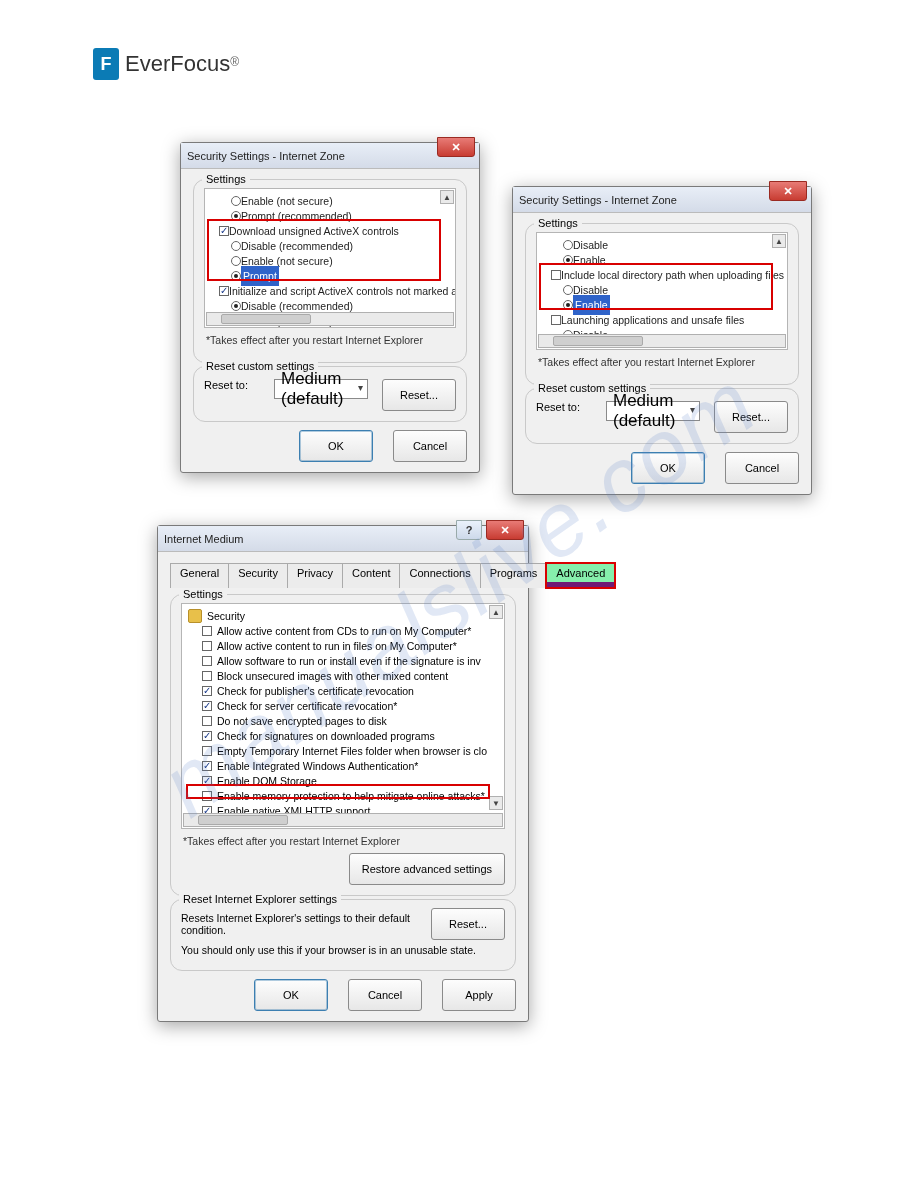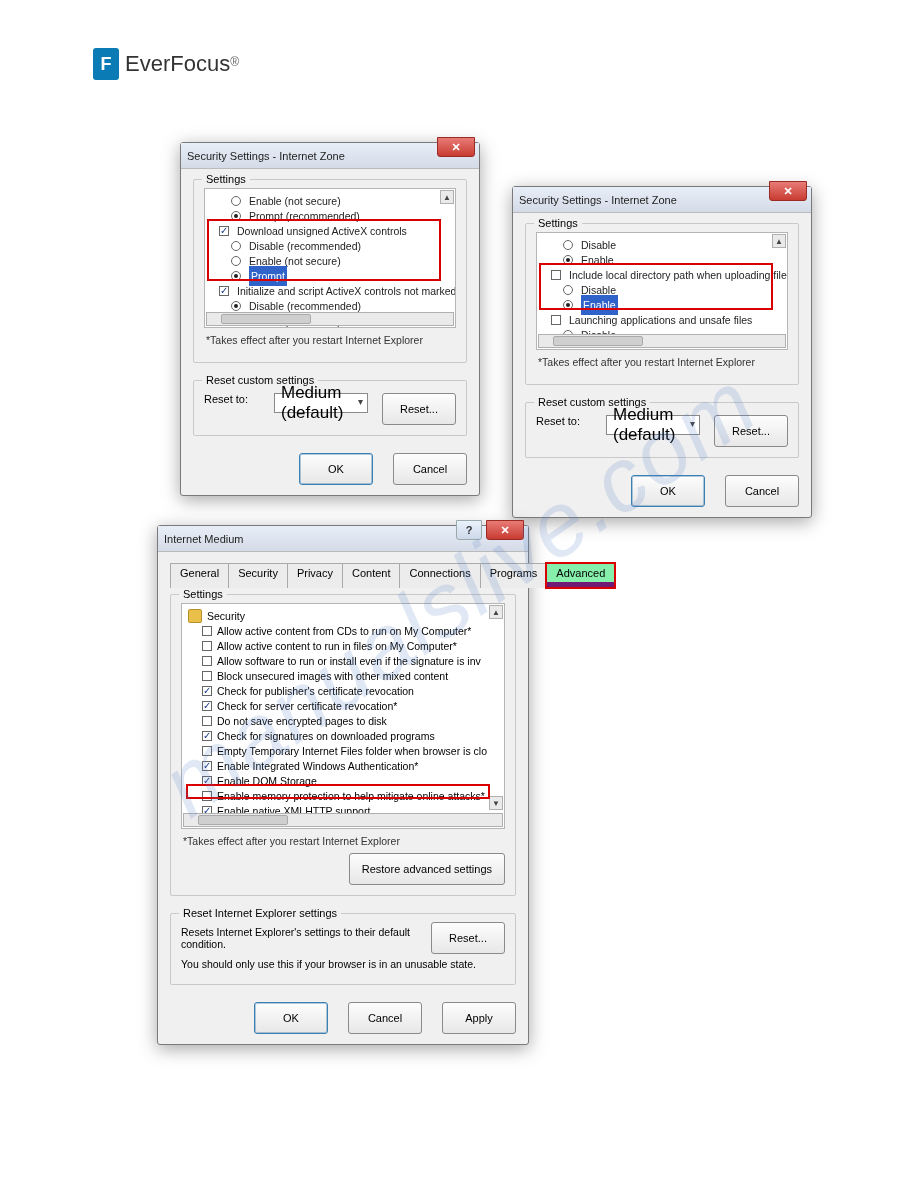--- a/index.html
+++ b/index.html
@@ -8,28 +8,28 @@
 .logo{position:absolute;left:93px;top:48px;display:flex;align-items:center;gap:6px}
 .logo-icon{width:26px;height:32px;background:#0b7bb5;border-radius:3px;display:flex;align-items:center;justify-content:center;color:#fff;font-weight:bold;font-size:18px}
 .logo-text{font-size:22px;font-weight:normal;color:#333}
 .logo-reg{font-size:12px;color:#666;vertical-align:super}
 .dialog{position:absolute;background:#f0f0f0;border:1px solid #7a7a7a;box-shadow:0 4px 18px rgba(0,0,0,.35);border-radius:3px}
 .titlebar{height:26px;background:linear-gradient(to bottom,#e8eef7,#d4dbe8);display:flex;align-items:center;padding:0 6px;position:relative;border-bottom:1px solid #bbb}
 .titlebar .title{font-size:11px;color:#222}
 .titlebar .close{position:absolute;right:4px;top:-6px;width:38px;height:20px;background:linear-gradient(to bottom,#e87b76,#c83c32);border:1px solid #9a2a22;border-radius:0 0 3px 3px;display:flex;align-items:center;justify-content:center;color:#fff;font-size:11px;font-weight:bold}
 .titlebar .help{position:absolute;right:46px;top:-6px;width:26px;height:20px;background:linear-gradient(to bottom,#eaf1fb,#cdd9ea);border:1px solid #9aa;border-radius:0 0 3px 3px;display:flex;align-items:center;justify-content:center;color:#333;font-size:11px;font-weight:bold}
 .body{padding:10px 12px}
-.fieldset{border:1px solid #c9c9c9;border-radius:2px;margin-bottom:17px;padding:8px 10px 10px;position:relative}
+.fieldset{border:1px solid #c9c9c9;border-radius:12px;margin-bottom:3px;padding:8px 10px 10px;position:relative}
 .fieldset>.legend{position:absolute;top:-7px;left:8px;background:#f0f0f0;padding:0 4px;font-size:11px}
 .list-frame{background:#fff;border:1px solid #b5b5b5;height:auto;padding:4px 2px;position:relative;overflow:hidden}
 .scroll-up,.scroll-down{position:absolute;right:1px;width:14px;height:14px;background:#eaeaea;border:1px solid #b0b0b0;display:flex;align-items:center;justify-content:center;font-size:8px;color:#444}
 .scroll-up{top:1px}.scroll-down{bottom:18px}
 .hscroll{position:absolute;left:1px;right:1px;bottom:1px;height:14px;background:#eaeaea;border:1px solid #b0b0b0}
 .hscroll .thumb{position:absolute;left:14px;top:1px;height:10px;width:90px;background:#cfcfcf;border:1px solid #aaa;border-radius:2px}
-.opt-row{display:flex;align-items:center;gap:8px;padding:0 16px 0 24px;height:15px;font-size:10.5px;color:#222;white-space:nowrap}
+.opt-row{display:flex;align-items:center;gap:0;padding:0 16px 0 24px;height:15px;font-size:10.5px;color:#222;white-space:nowrap}
 .opt-row.heading{padding-left:12px;font-weight:normal}
 .radio{width:10px;height:10px;border:1px solid #666;border-radius:50%;flex:0 0 auto;position:relative;background:#fff}
 .radio.sel::after{content:"";position:absolute;left:2px;top:2px;width:4px;height:4px;background:#222;border-radius:50%}
 .check{width:10px;height:10px;border:1px solid #666;flex:0 0 auto;background:#fff;position:relative}
 .check.sel::after{content:"✓";position:absolute;left:0;top:-2px;font-size:10px;color:#1a3a8a}
 .hl-blue{background:#2f63c9;color:#fff;padding:4px 2px}
 .red-box{position:absolute;border:2px solid #d80000;pointer-events:none}
 .note{font-size:10.5px;color:#333;margin:6px 2px}
 .row-reset{display:flex;align-items:flex-start;gap:14px;margin-top:4px}
 .row-reset label{font-size:11px;width:56px}

